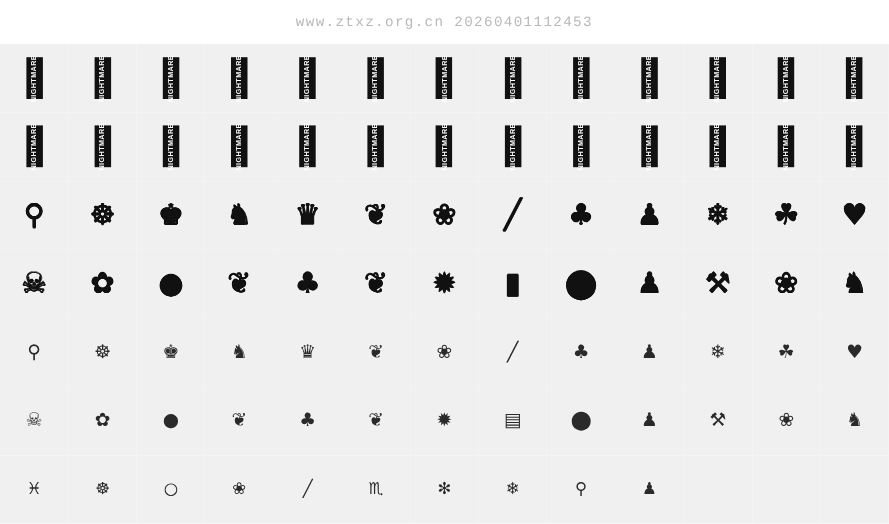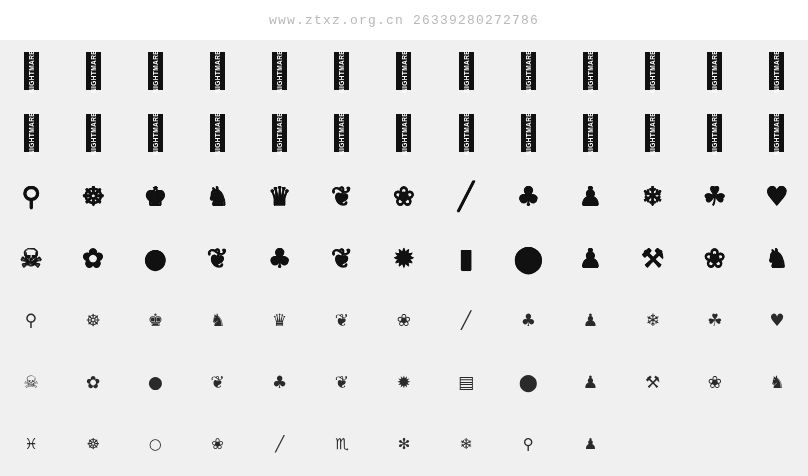--- a/index.html
+++ b/index.html
@@ -99,21 +99,21 @@
   }
   .line.sm {
     font-size: 15px;
   }
 </style>
 </head>
 <body>
 
 <div id="page">
 
-  <div id="watermark">www.ztxz.org.cn 26339280272786</div>
+  <div id="watermark">www.ztxz.org.cn 20260401112453</div>
 
   <div id="grid">
       <div class="cell">
         <div class="bar">
           <span>NIGHTMARE</span>
         </div>
       </div>
       <div class="cell">
         <div class="bar">
           <span>NIGHTMARE</span>

